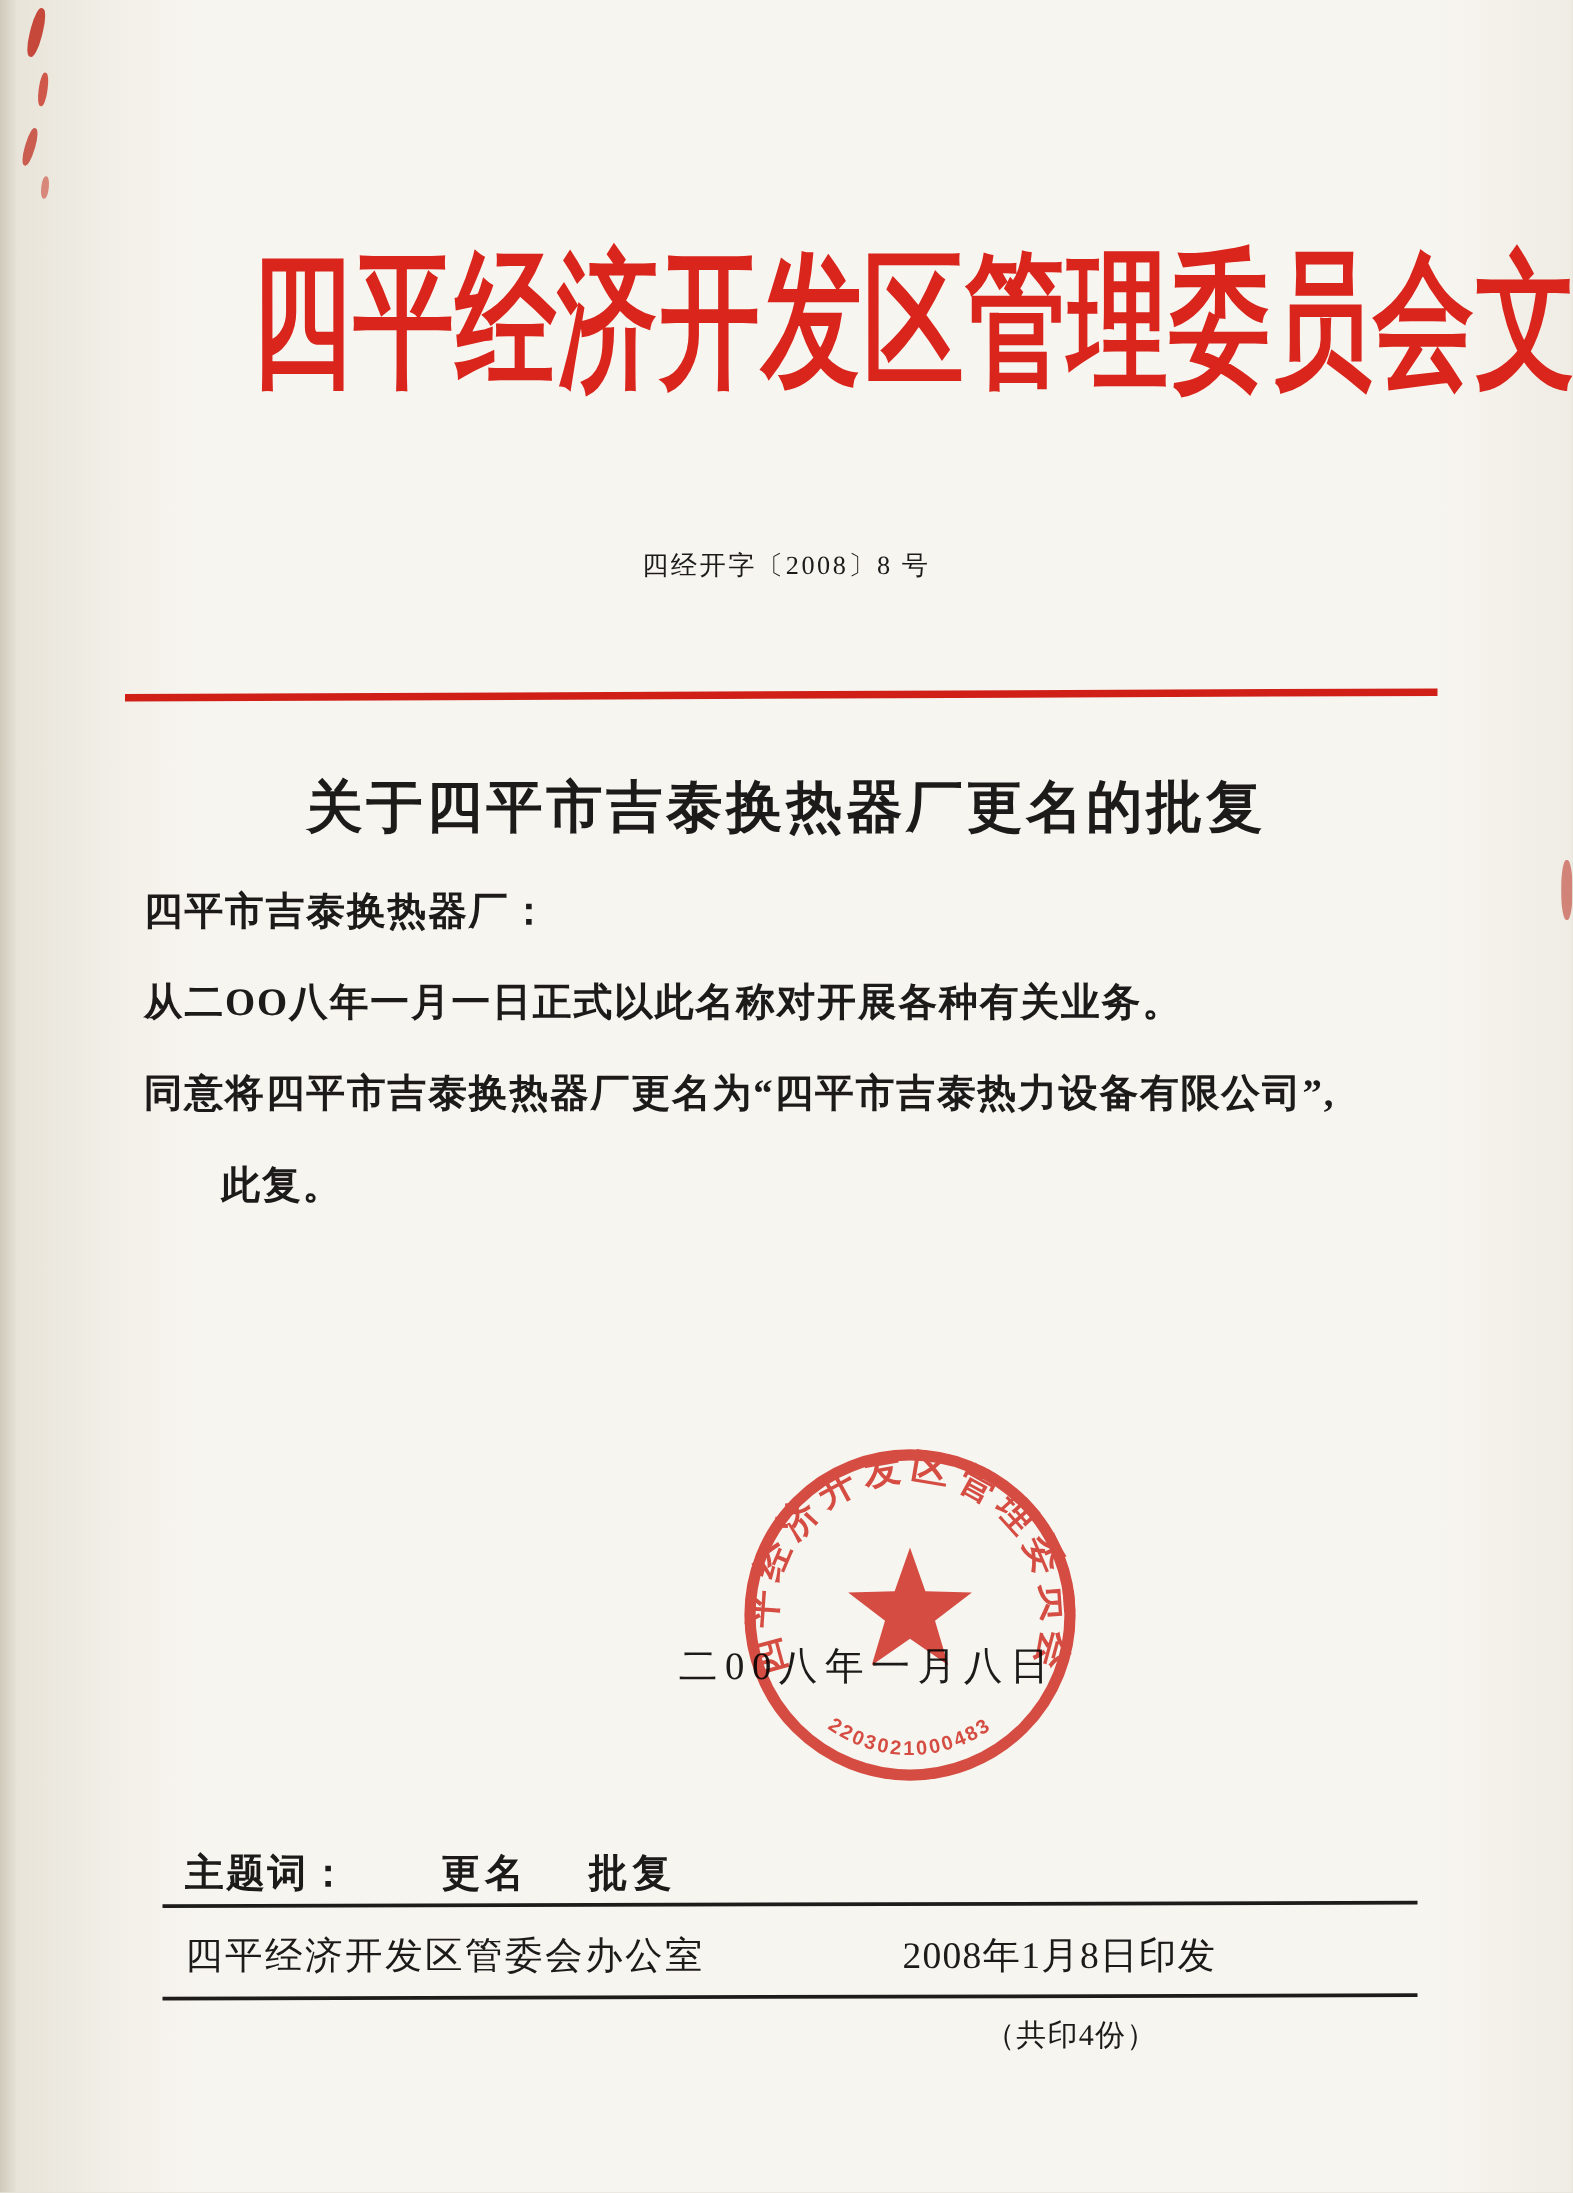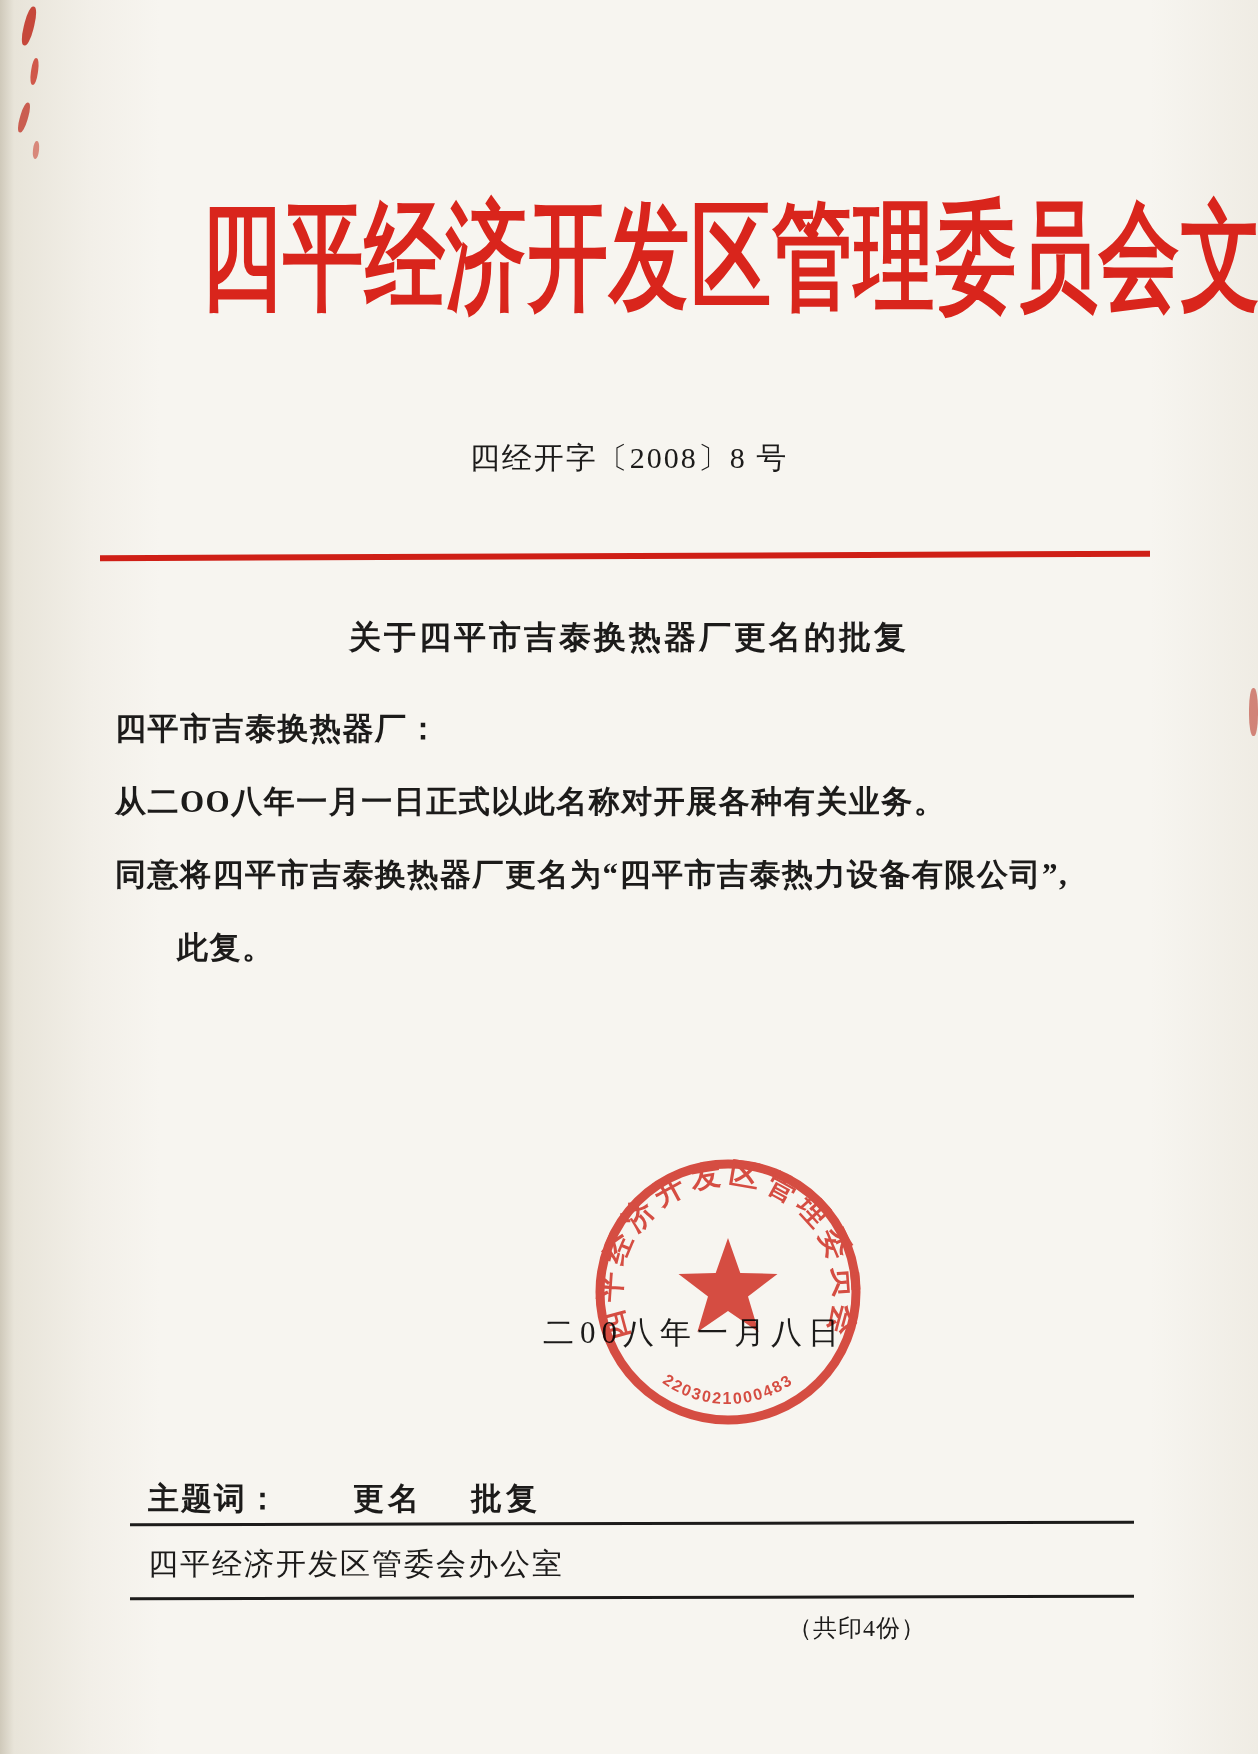--- a/index.html
+++ b/index.html
@@ -25,31 +25,31 @@
 
   .org-title {
     position:absolute; top:178px; left:0; right:0;
     text-align:center; white-space:nowrap;
     font-size:118px; font-weight:bold; color:#d9251c;
     transform:scaleX(0.68); transform-origin:center top;
     letter-spacing:2px;
   }
   .doc-number {
     position:absolute; top:438px; left:0; right:0;
-    text-align:center; font-size:30px; letter-spacing:2px;
+    text-align:center; font-size:21px; letter-spacing:2px;
   }
   .red-rule {
     position:absolute; top:553px; left:100px; width:1050px; height:6px;
     background:#cf1f16; transform:rotate(-0.25deg);
   }
   .doc-title {
     position:absolute; top:616px; left:0; right:0;
     text-align:center;
     font-family:"Liberation Sans","DejaVu Sans",sans-serif;
-    font-weight:bold; font-size:32px; letter-spacing:3px;
+    font-weight:bold; font-size:45px; letter-spacing:3px;
   }
   .body-block {
     position:absolute; top:692px; left:115px; width:958px;
     font-size:31px; letter-spacing:1.5px;
   }
   .body-line { line-height:73px; white-space:nowrap;font-weight:bold; }
   .indent { text-indent:2em; }
 
   .date-line {
     position:absolute; top:1288px; left:543px;
@@ -123,18 +123,19 @@
 
   <div class="subject-row">
     <span class="label">主题词：</span>
     <span class="term1">更名</span>
     <span class="term2">批复</span>
   </div>
 
   <div class="black-rule rule1"></div>
 
   <div class="issuer">四平经济开发区管委会办公室</div>
+  <div class="print-date">2008年1月8日印发</div>
 
   <div class="black-rule rule2"></div>
 
   <div class="copies">（共印4份）</div>
 
 </div>
 
 </body></html>

